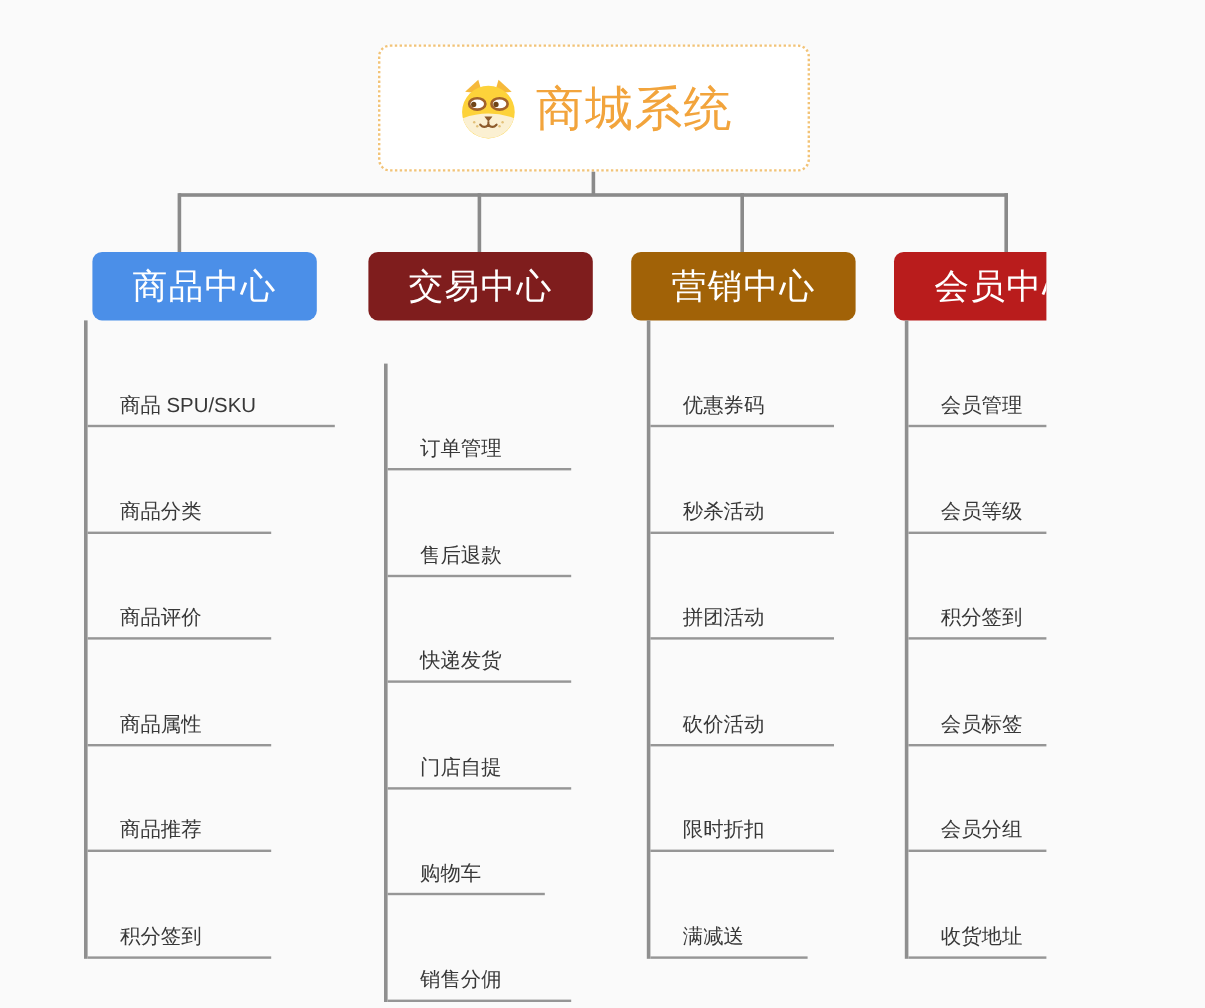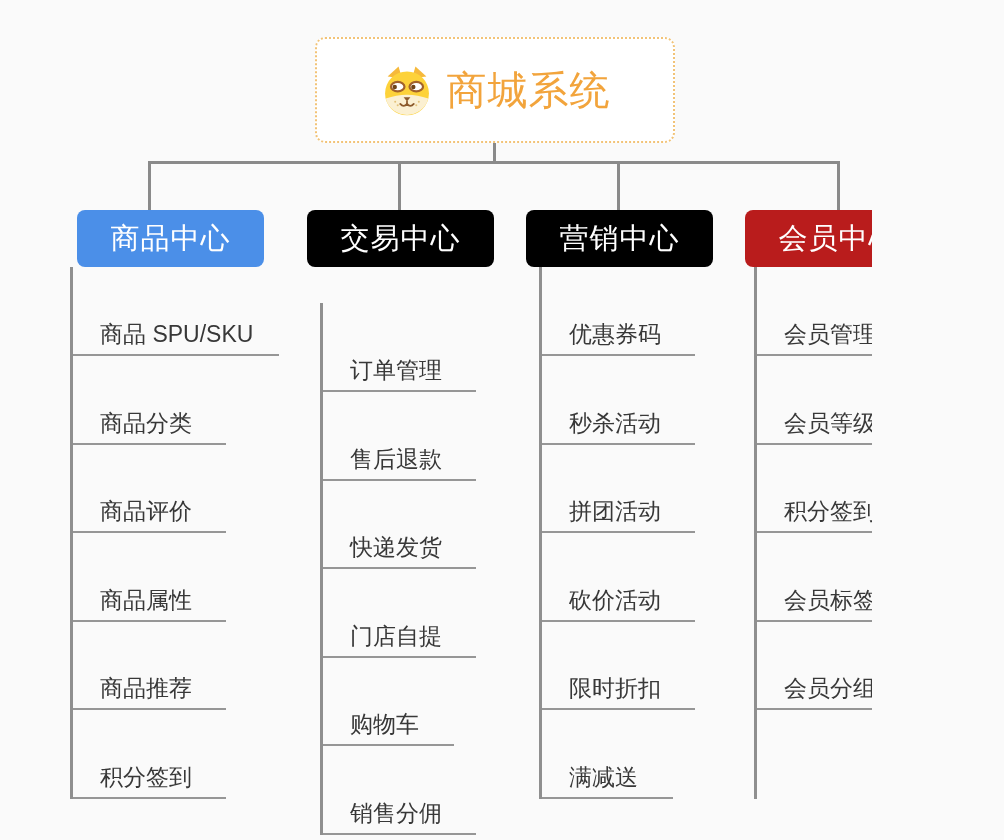--- a/index.html
+++ b/index.html
@@ -34,21 +34,21 @@
   
   .col{
     position:absolute;top:267px;width:240px;height:532px;
     border-left:3px solid #8f8f8f;box-sizing:content-box;
   }
   .c1{left:70px;} .c2{left:320px;margin-top:36px;} .c3{left:539px;} .c4{left:754px;}
   .leaf{
     position:absolute;left:0;transform:translateY(-100%);
     width:153px;border-bottom:2px solid #969696;
     padding:0 0 8px 27px;box-sizing:border-box;
-    font-size:23px;line-height:1;color:#383838;white-space:nowrap;
+    font-size:17px;line-height:1;color:#383838;white-space:nowrap;
   }
   .leaf--wide{width:206px;}
   .leaf--narrow{width:131px;}
   .leaf:nth-child(1){top:89px;}
   .leaf:nth-child(2){top:178px;}
   .leaf:nth-child(3){top:266px;}
   .leaf:nth-child(4){top:355px;}
   .leaf:nth-child(5){top:443px;}
   .leaf:nth-child(6){top:532px;}
 </style>
@@ -81,22 +81,22 @@
         <circle cx="18" cy="46" r="1.2" fill="#e3c179"></circle>
         <circle cx="21" cy="50" r="1.2" fill="#e3c179"></circle>
         <circle cx="46" cy="46" r="1.2" fill="#e3c179"></circle>
         <circle cx="43" cy="50" r="1.2" fill="#e3c179"></circle>
       </svg>
     </span>
     <span class="root-title">商城系统</span>
   </div>
 
   <div class="branch-box b1" style="background-color: rgb(75, 143, 232); margin-left: 20px;">商品中心</div>
-  <div class="branch-box b2" style="background-color: #000000; text-align: center;">交易中心</div>
-  <div class="branch-box b3" style="background-color: #000000;">营销中心</div>
+  <div class="branch-box b2" style="background-color: #7f1d1d; text-align: center;">交易中心</div>
+  <div class="branch-box b3" style="background-color: #a16207;">营销中心</div>
   <div class="branch-box b4" style="background-color: #b91c1c;">会员中心</div>
 
   <div class="col c1">
     <div class="leaf leaf--wide">商品 SPU/SKU</div>
     <div class="leaf">商品分类</div>
     <div class="leaf">商品评价</div>
     <div class="leaf">商品属性</div>
     <div class="leaf">商品推荐</div>
     <div class="leaf">积分签到</div>
   </div>
@@ -118,15 +118,16 @@
     <div class="leaf">限时折扣</div>
     <div class="leaf leaf--narrow">满减送</div>
   </div>
 
   <div class="col c4">
     <div class="leaf">会员管理</div>
     <div class="leaf">会员等级</div>
     <div class="leaf">积分签到</div>
     <div class="leaf">会员标签</div>
     <div class="leaf">会员分组</div>
+    <div class="leaf">收货地址</div>
   </div>
 
 </div>
 
 </body></html>

